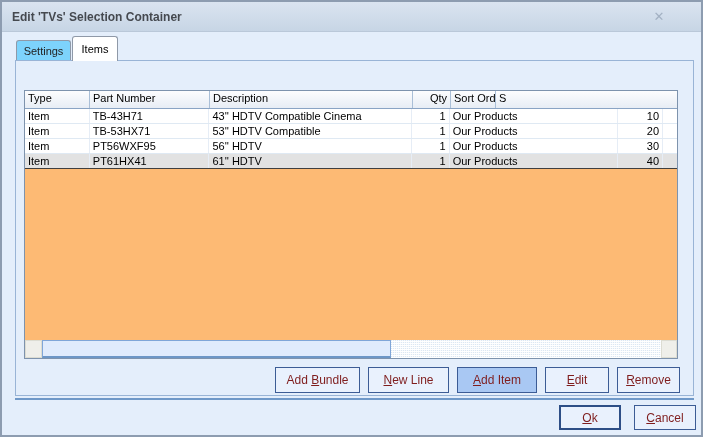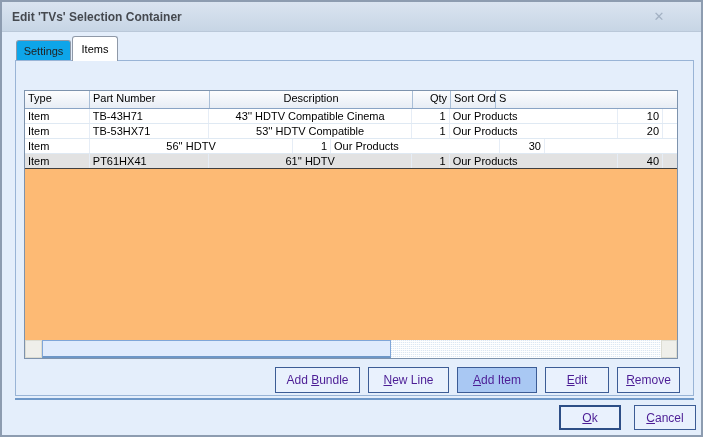--- a/index.html
+++ b/index.html
@@ -19,55 +19,55 @@
   .close-x{
     position:absolute;right:34px;top:7px;width:16px;height:16px;
     color:#a3b1c3;font-weight:bold;font-size:13px;line-height:16px;
     text-align:center;cursor:default;
   }
   .tab{
     position:absolute;display:flex;align-items:center;justify-content:center;
     font-size:11px;border:1px solid #8f99a8;border-bottom:none;
     border-radius:3px 3px 0 0;z-index:3;
   }
-  .tab.inactive{left:14px;top:38px;width:55px;height:20px;background:#0ea5e9;color:#222;}
+  .tab.inactive{left:14px;top:38px;width:55px;height:20px;background:#7dd3fc;color:#222;}
   .tab.active{left:70px;top:34px;width:46px;height:25px;background:#ffffff;font-weight:normal;color:#000;}
   .tabpanel{
     position:absolute;left:13px;top:58px;width:679px;height:336px;
     border:1px solid #99b4d6;background:transparent;z-index:1;
   }
   .grid{
     position:absolute;left:22px;top:88px;width:654px;height:269px;
     background:#fdba74;border:1px solid #7e93ad;overflow:hidden;
   }
   .hrow{display:flex;height:18px;background:linear-gradient(#fdfdfe,#e7edf5);
     border-bottom:1px solid #8aa4c4;font-size:11px;color:#000;}
   .hcell{padding:1px 3px 0 3px;border-right:1px solid #aabfd7;overflow:hidden;white-space:nowrap;}
   .trow{display:flex;height:15px;line-height:14px;font-size:11px;color:#000;
     border-bottom:1px solid #dfe9f3;background:#fff;}
   .trow.selected{background:#e2e2e2;border-bottom:1px solid #3f3f3f;}
   .cell{padding:0 3px;border-right:1px solid #e6edf6;overflow:hidden;white-space:nowrap;}
-  .c0{width:65px;} .c1{width:120px;} .c2{width:203px;text-align:center;}
+  .c0{width:65px;} .c1{width:120px;} .c2{width:203px;}
   .c3{width:38px;text-align:right;} .c4{width:169px;}
   .c5{width:45px;text-align:right;} .c6{width:14px;border-right:none;}
   .hscroll{
     position:absolute;left:0;right:0;bottom:0;height:18px;display:flex;
     background:#f3f7fc;
   }
   .sb-btn{width:17px;height:18px;background:#efefea;border:1px solid #dcdcd2;}
   .sb-btn.right{width:16px;}
   .sb-thumb{width:349px;height:18px;background:#e0ebfc;
     border:1px solid #80a6d8;border-bottom:2px solid #6d96c6;}
   .sb-track{flex:1;height:18px;
     background-image:
       repeating-linear-gradient(0deg,#ffffff 0 1px,transparent 1px 2px),
       repeating-linear-gradient(90deg,#dce7f3 0 1px,#f7fafd 1px 2px);}
   .btn{
     position:absolute;display:flex;align-items:center;justify-content:center;
-    border:1px solid #3c5c95;background:#e9f1fd;font-size:12px;color:#4c1d95;
+    border:1px solid #3c5c95;background:#e9f1fd;font-size:12px;color:#7f1d1d;
     cursor:default;white-space:pre;
   }
   .btn .u{text-decoration:underline;}
   .btn.hl{background:#a9c8f3;}
   #btn-add-bundle{left:273px;top:365px;width:85px;height:26px;}
   #btn-new-line  {left:366px;top:365px;width:81px;height:26px;}
   #btn-add-item  {left:455px;top:365px;width:80px;height:26px;}
   #btn-edit      {left:543px;top:365px;width:64px;height:26px;}
   #btn-remove    {left:615px;top:365px;width:63px;height:26px;}
   .separator{position:absolute;left:13px;top:396px;width:679px;height:2px;background:#6f98c8;}
@@ -116,20 +116,21 @@
       <div class="cell c0">Item</div>
       <div class="cell c1">TB-53HX71</div>
       <div class="cell c2">53'' HDTV Compatible</div>
       <div class="cell c3">1</div>
       <div class="cell c4">Our Products</div>
       <div class="cell c5">20</div>
       <div class="cell c6"></div>
     </div>
     <div class="trow">
       <div class="cell c0">Item</div>
+      <div class="cell c1">PT56WXF95</div>
       <div class="cell c2">56'' HDTV</div>
       <div class="cell c3">1</div>
       <div class="cell c4">Our Products</div>
       <div class="cell c5">30</div>
       <div class="cell c6"></div>
     </div>
     <div class="trow selected">
       <div class="cell c0">Item</div>
       <div class="cell c1">PT61HX41</div>
       <div class="cell c2">61'' HDTV</div>

